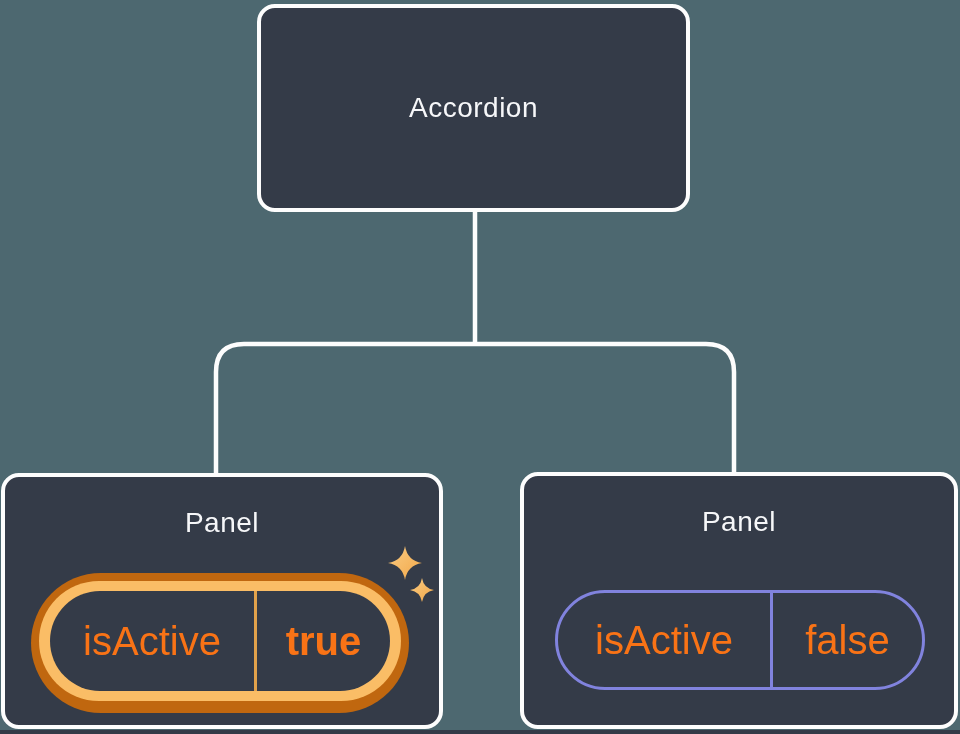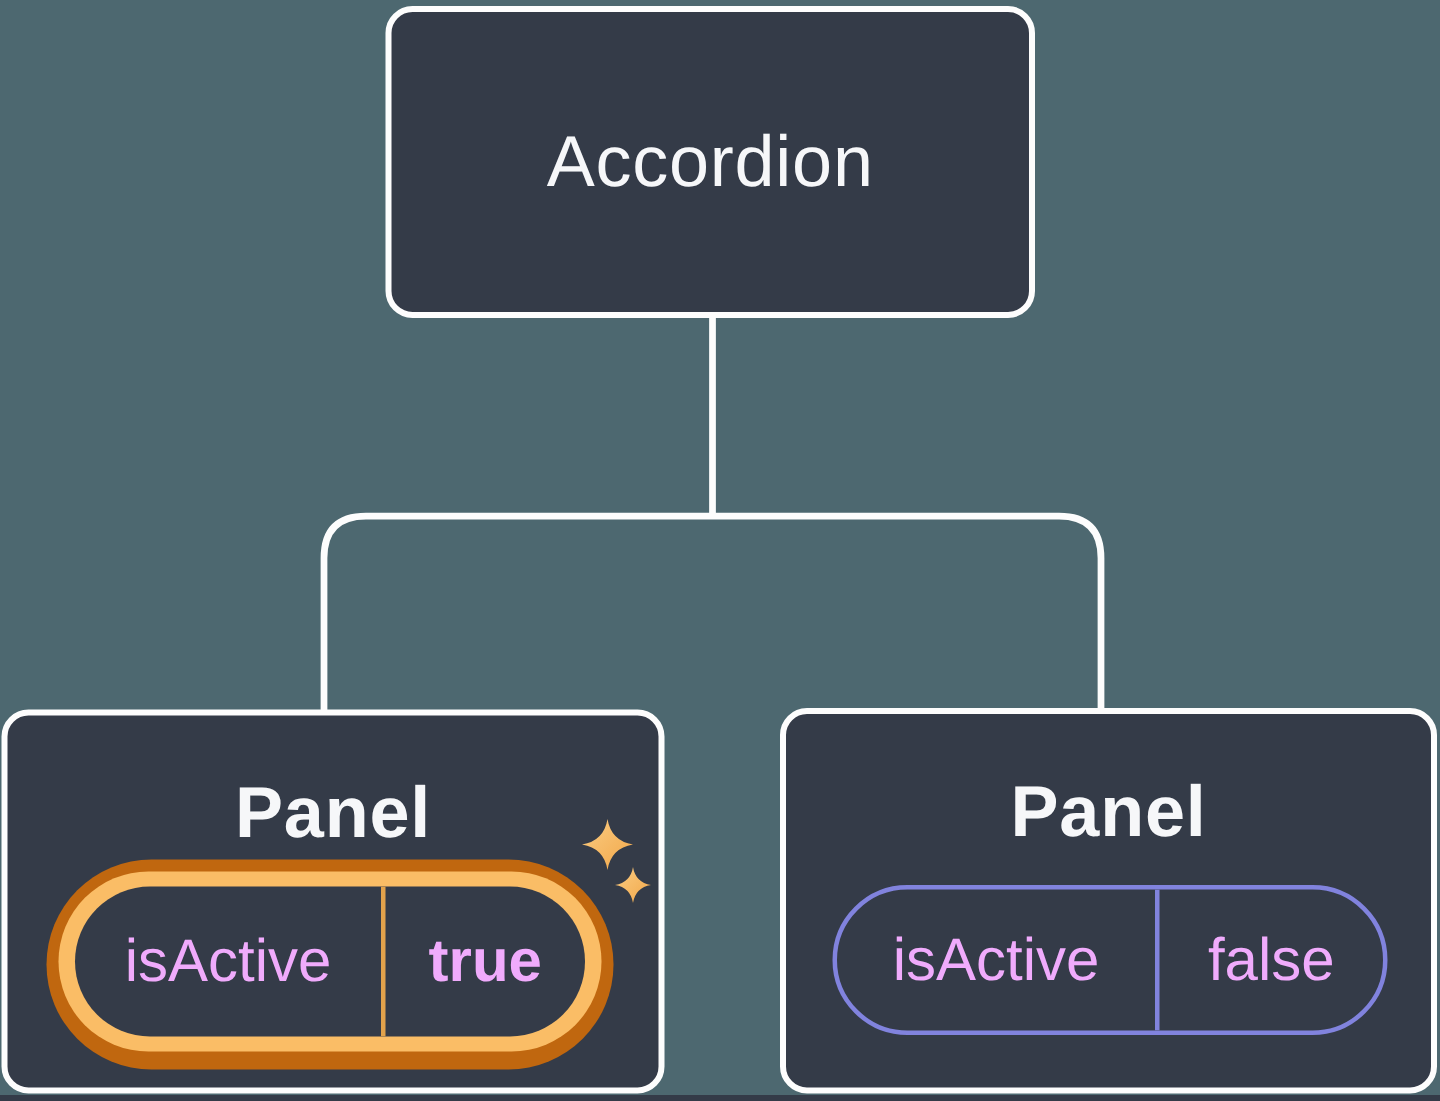--- a/index.html
+++ b/index.html
@@ -19,37 +19,36 @@
   }
   .node {
     position: absolute;
     background: #343B48;
     border: 4px solid #FDFDFD;
     border-radius: 18px;
     box-sizing: border-box;
   }
   .node-title {
     color: #F6F7F9;
-    font-size: 48px;
+    font-size: 28px;
     font-weight: 500;
     letter-spacing: 0.5px;
   }
   #accordion-node {
     left: 257px; top: 4px;
     width: 433px; height: 208px;
     display: flex; align-items: center; justify-content: center;
   }
   #panel-left  { left: 1px;   top: 473px; width: 442px; height: 256px; }
   #panel-right { left: 520px; top: 472px; width: 438px; height: 257px; }
   .panel-title {
     position: absolute;
-    left: 0; right: 0; top: 44px;
+    left: 0; right: 0; top: 24px;
     text-align: center;
     line-height: 44px;
-    font-weight: bold;
   }
   
   .pill-active-outer {
     position: absolute;
     left: 26px; top: 96px;
     width: 378px; height: 140px;
     background: #C0670F;
     border-radius: 70px;
     padding: 8px 8px 12px 8px;
     box-sizing: border-box;
@@ -63,21 +62,21 @@
   }
   .pill-active-inner {
     width: 100%; height: 100%;
     background: #343B48;
     border-radius: 50px;
     display: flex;
     overflow: hidden;
   }
   .state-cell {
     display: flex; align-items: center; justify-content: center;
-    color: #f0abfc;
+    color: #f97316;
     font-size: 40px;
   }
   .pill-active-inner .state-name  { width: 204px; }
   .pill-active-inner .state-value { flex: 1; font-weight: 700; text-align: right; }
   .divider-active { width: 3px; background: #E2A24B; }
   
   .pill-inactive {
     position: absolute;
     left: 31px; top: 114px;
     width: 370px; height: 100px;

